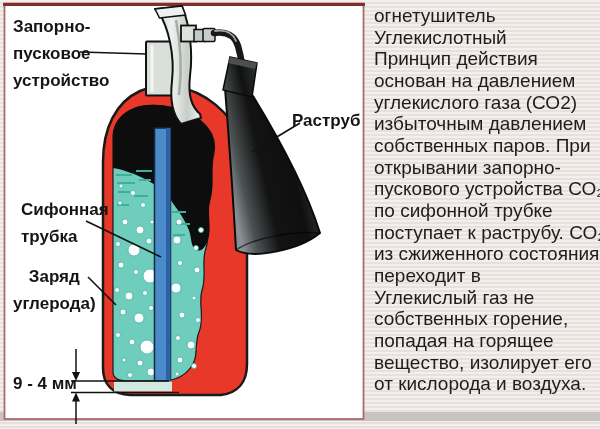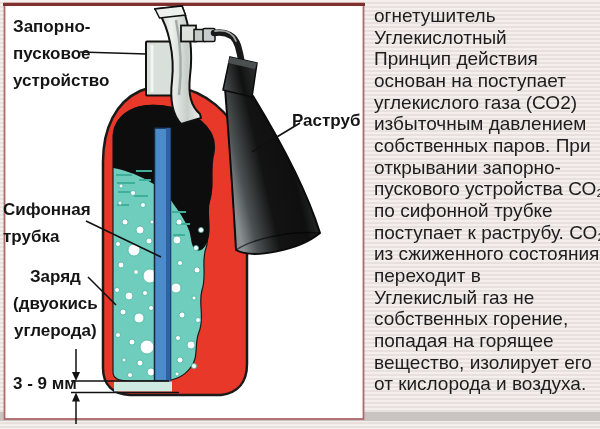--- a/index.html
+++ b/index.html
@@ -217,40 +217,39 @@
       <polygon points="76,392.5 72,401.5 80,401.5" fill="#111111"></polygon>
     </g>
   </svg>
 
   <div class="label" style="left:13px;top:13px;">
     <div>Запорно-</div>
     <div>пусковое</div>
     <div>устройство</div>
   </div>
 
-  <div class="label" style="left:3px;top:196px;">
+  <div class="label" style="left:21px;top:196px;">
     <div>Сифонная</div>
     <div>трубка</div>
   </div>
 
   <div class="label" style="left:13px;top:263px;text-align:center;">
     <div>Заряд</div>
-    <div>(двуокись</div>
     <div>углерода)</div>
   </div>
 
-  <div class="label gap-label" style="left:13px;top:375px;">3 - 9 мм</div>
+  <div class="label gap-label" style="left:13px;top:375px;">9 - 4 мм</div>
 
   <div class="label label-horn" style="left:292px;top:107px;width:70px;">Раструб</div>
 
   <div class="panel">
     <div>огнетушитель</div>
     <div>Углекислотный</div>
     <div>Принцип действия</div>
-    <div>основан на поступает</div>
+    <div>основан на давлением</div>
     <div>углекислого газа (СО2)</div>
     <div>избыточным давлением</div>
     <div>собственных паров. При</div>
     <div>открывании запорно-</div>
     <div>пускового устройства СО₂</div>
     <div>по сифонной трубке</div>
     <div>поступает к раструбу. СО₂</div>
     <div>из сжиженного состояния</div>
     <div>переходит в</div>
     <div>Углекислый газ не</div>

